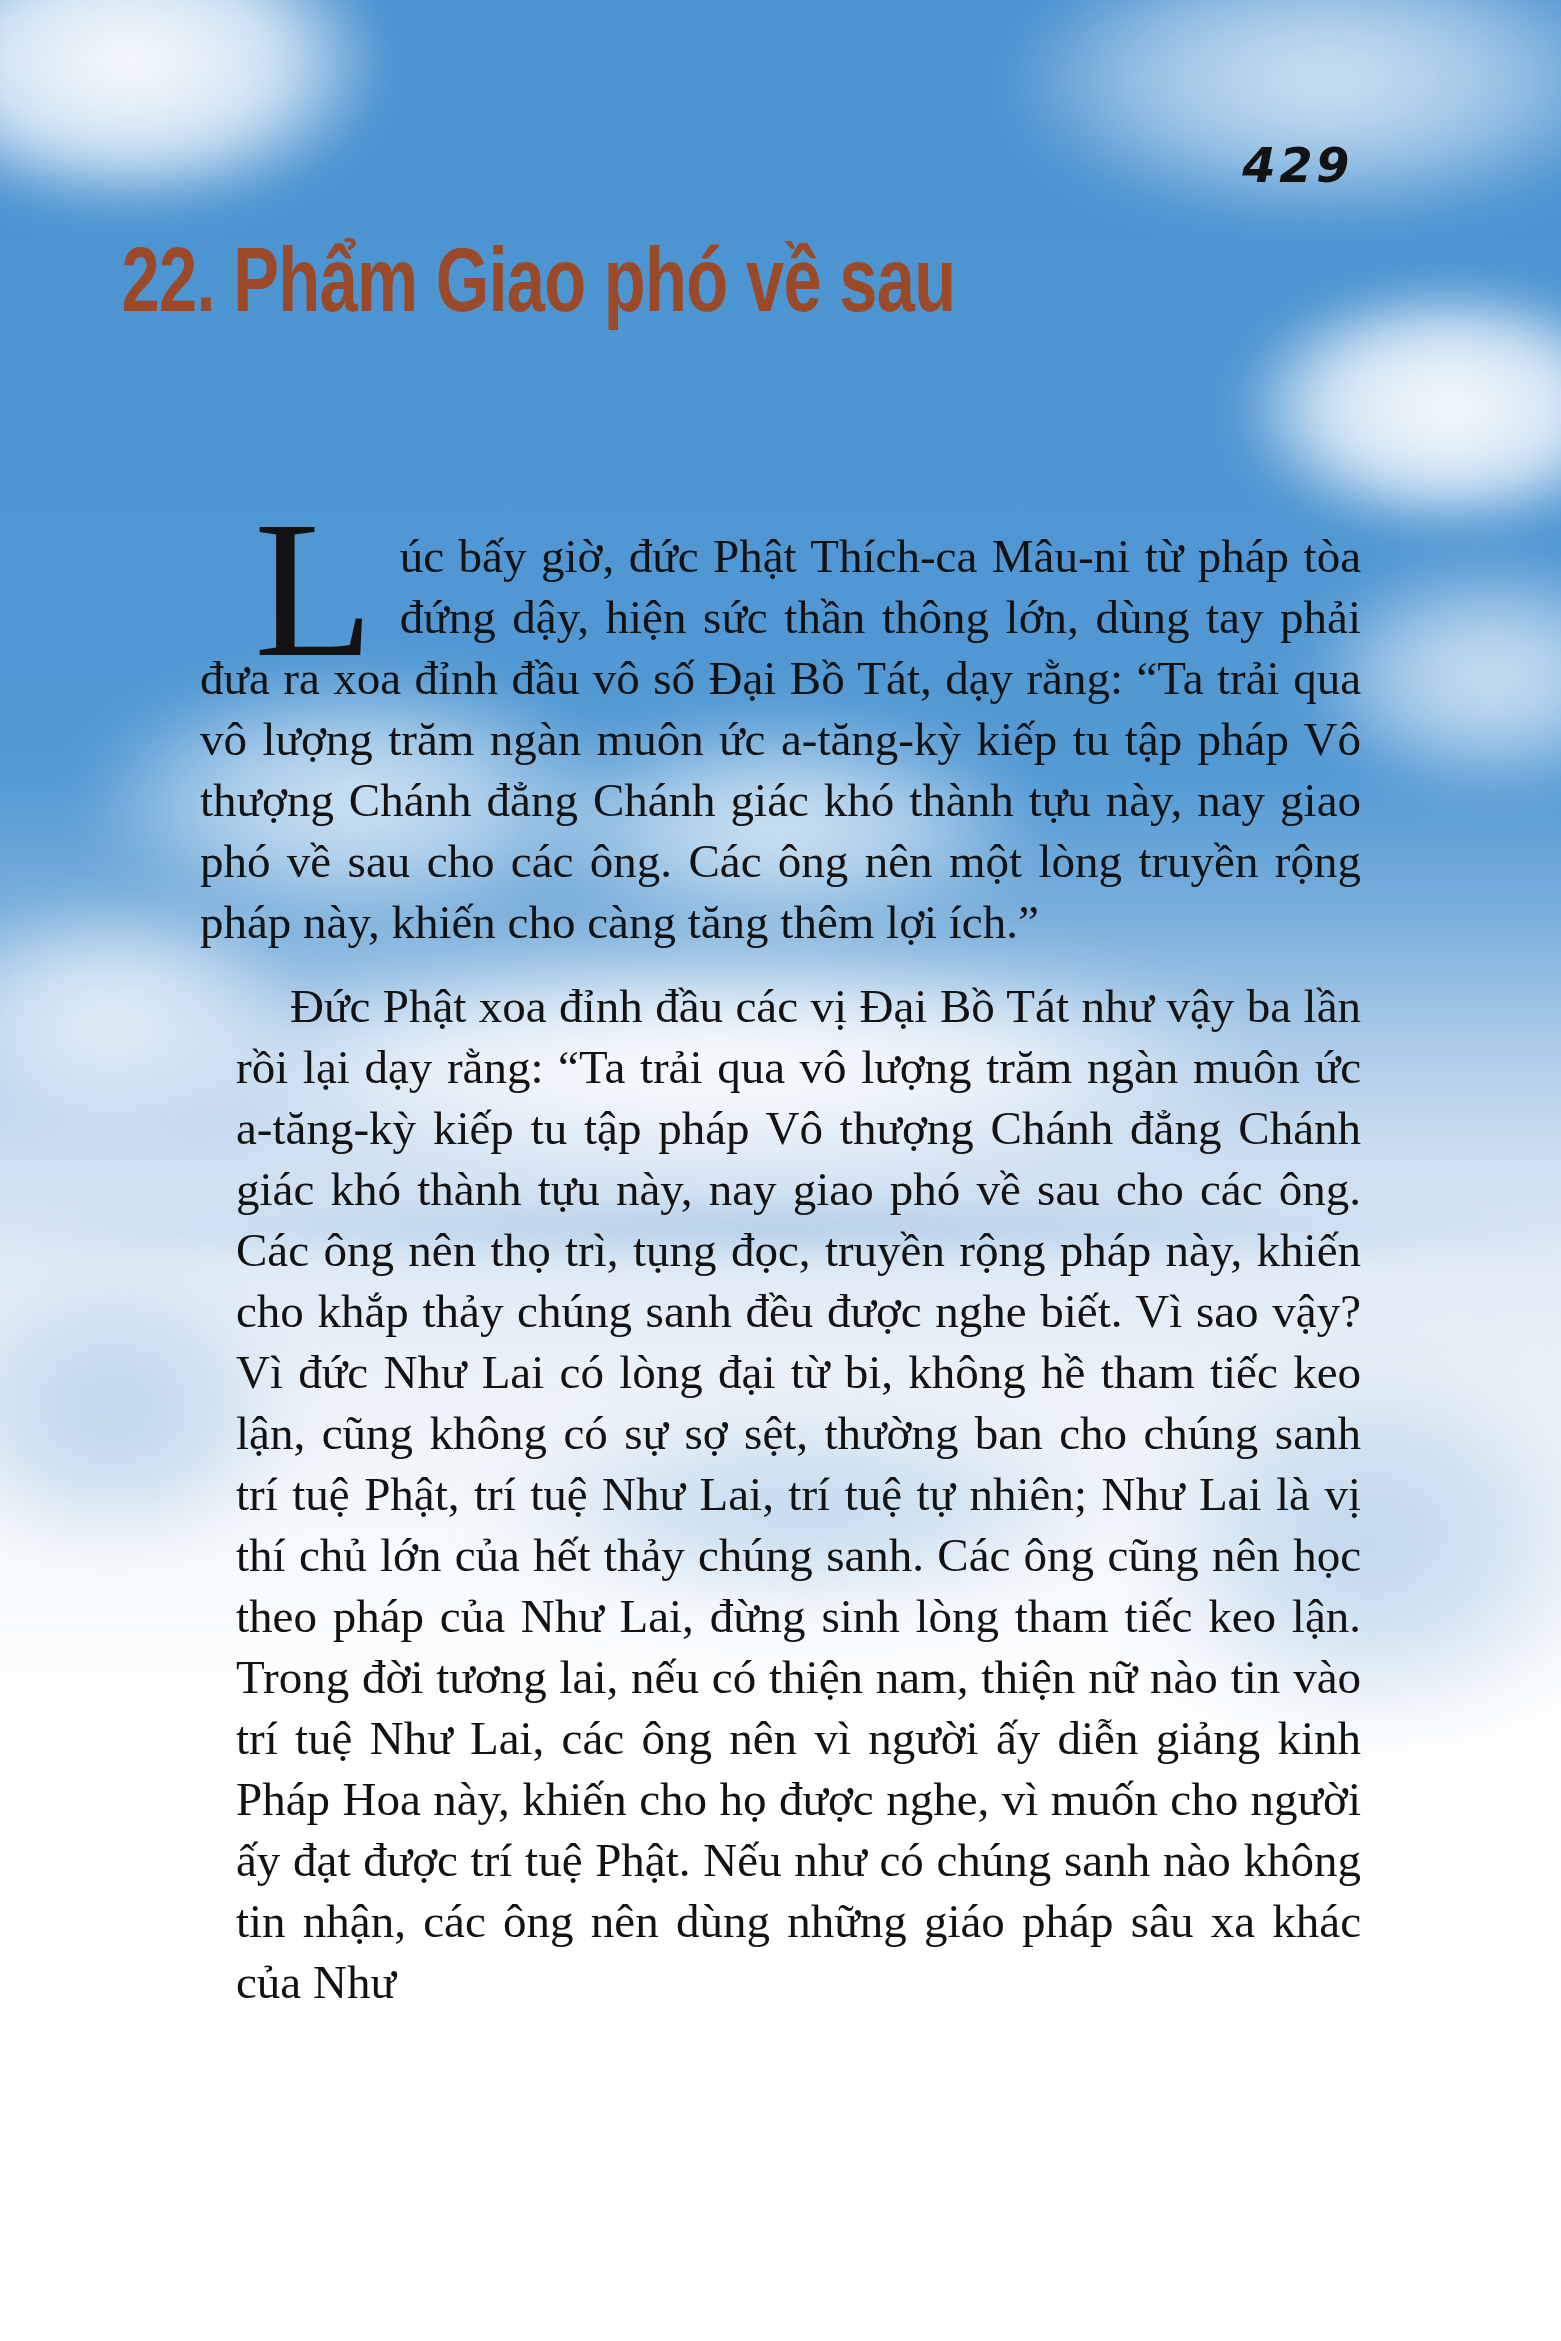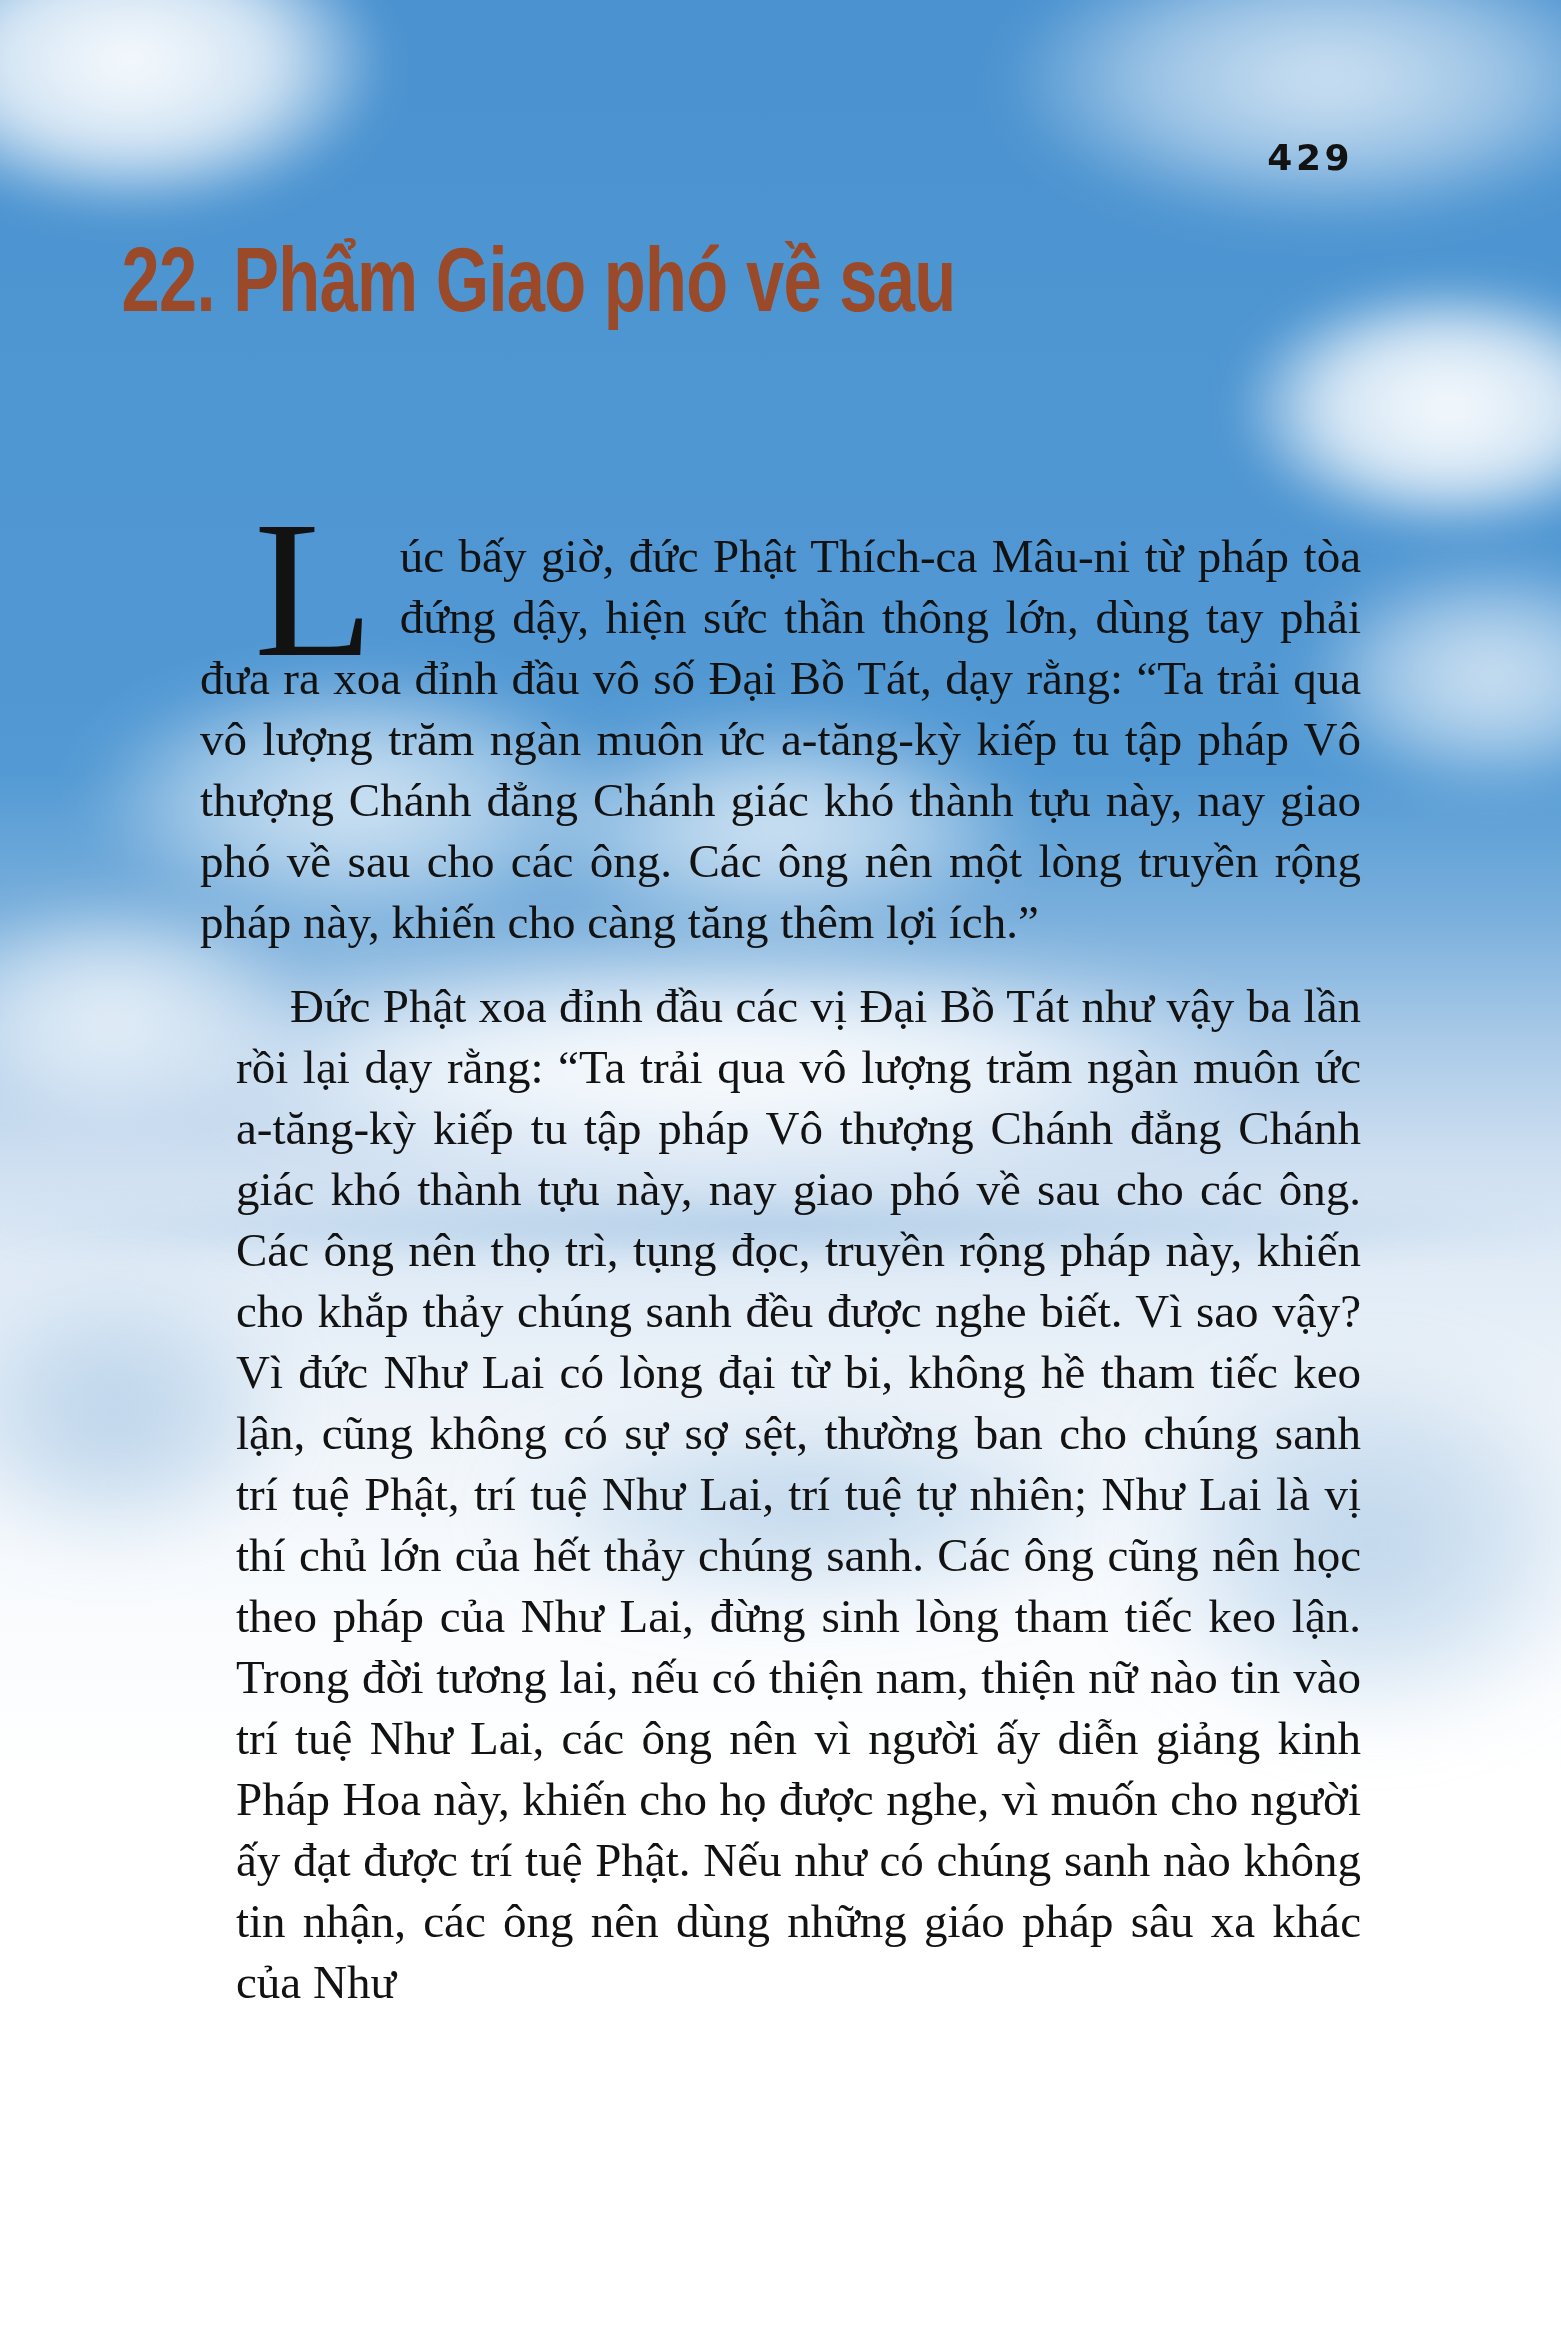--- a/index.html
+++ b/index.html
@@ -45,23 +45,24 @@
   .cloud10 { left: 1128px; top: 1353px; width: 486px;  height: 382px; filter: blur(35px); }
   .cloud11 { left: -69px;  top: 1275px; width: 364px;  height: 278px; filter: blur(31px); }
   .cloud12 { left: 486px;  top: 1414px; width: 642px;  height: 191px; filter: blur(35px); }
 
   
   .page-number {
     position: absolute;
     top: 137px; right: 208px;
     font-family: "DejaVu Sans", sans-serif;
     font-weight: bold;
-    font-size: 36px;
+    font-size: 48px;
     letter-spacing: 3.5px;
     color: var(--body-text);
+    font-style: italic;
   }
   
   .chapter-title {
     position: absolute;
     left: 0; top: 232px; width: 100%;
     margin: 4px;
     font-family: "Liberation Sans", sans-serif;
     font-weight: bold;
     font-size: 88px;
     line-height: 1.0;

